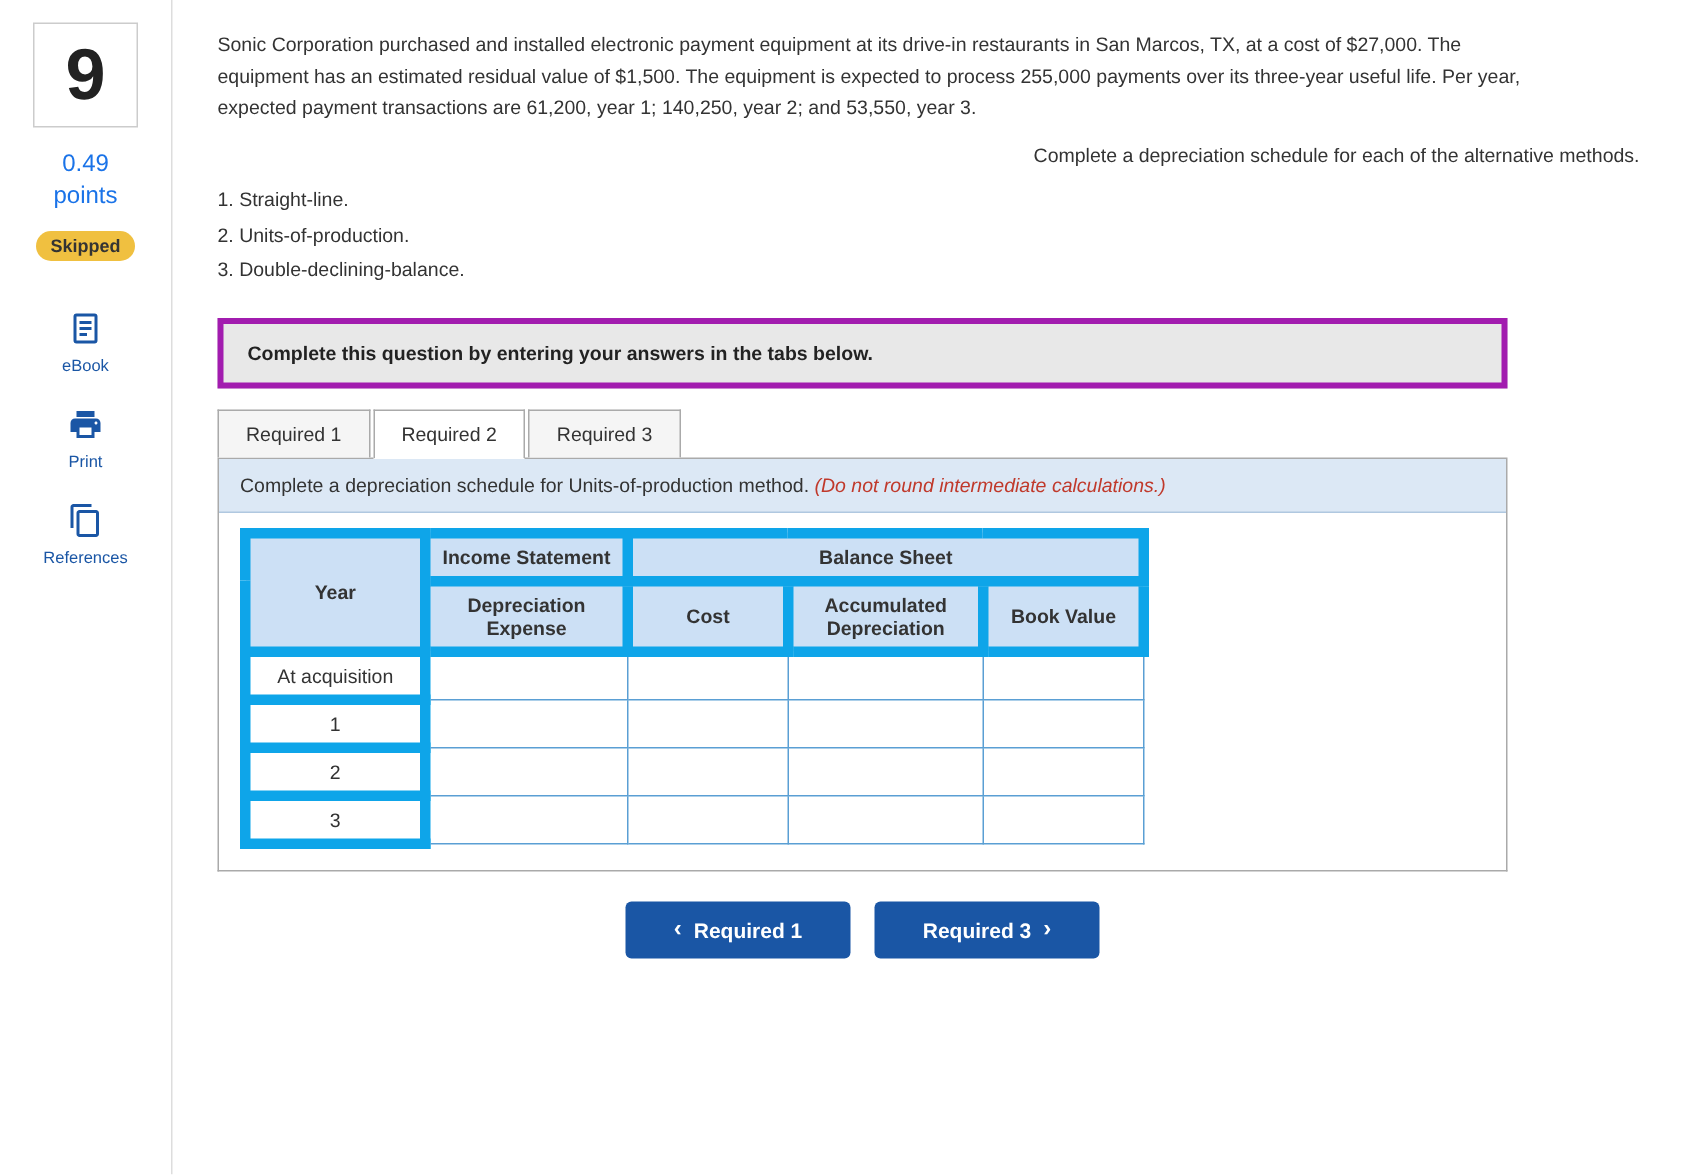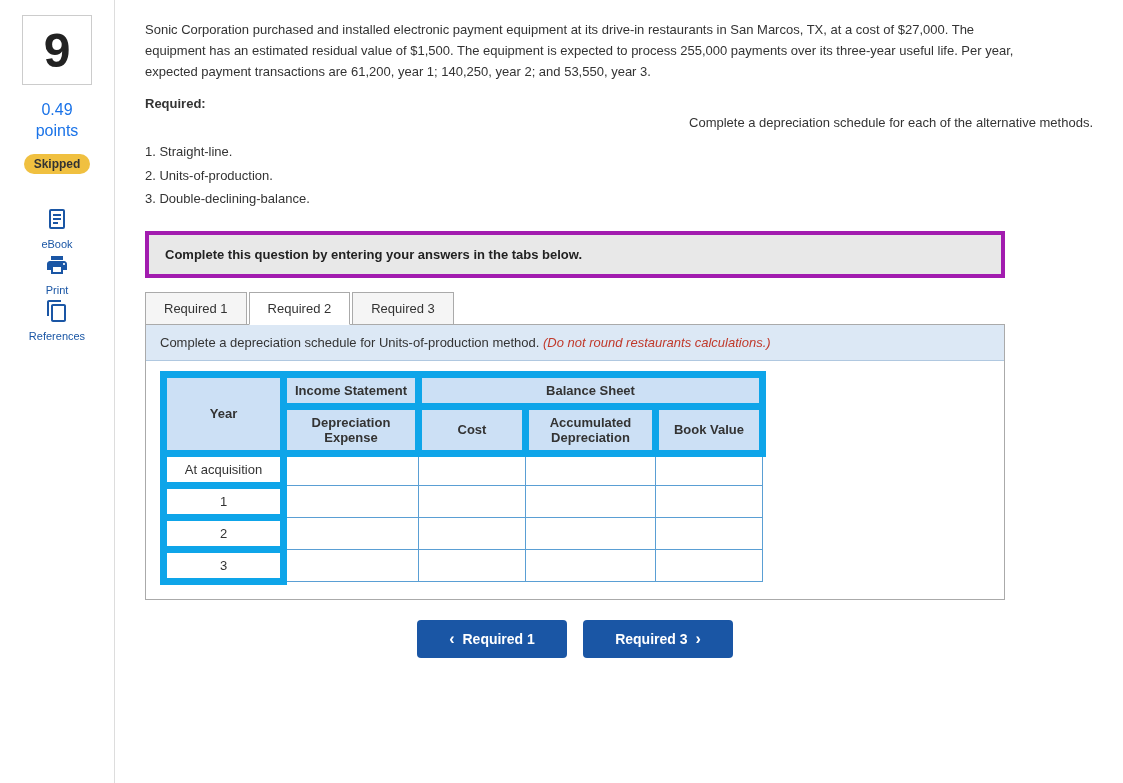--- a/index.html
+++ b/index.html
@@ -42,20 +42,21 @@
       border-radius: 12px;
       padding: 3px 10px;
       font-size: 12px;
       font-weight: bold;
       margin-top: 2px;
     }
     .sidebar-tools {
       display: flex;
       flex-direction: column;
       align-items: center;
+      gap: 18px;
       margin-top: 20px;
       width: 100%;
     }
     .sidebar-tool {
       display: flex;
       flex-direction: column;
       align-items: center;
       gap: 4px;
       cursor: pointer;
       color: #1a56a5;
@@ -279,21 +280,20 @@
           </svg>
         </div>
         <span>References</span>
       </div>
     </div>
   </div>
 
   <div class="main-content">
     <p class="problem-text">Sonic Corporation purchased and installed electronic payment equipment at its drive-in restaurants in San Marcos, TX, at a cost of $27,000. The equipment has an estimated residual value of $1,500. The equipment is expected to process 255,000 payments over its three-year useful life. Per year, expected payment transactions are 61,200, year 1; 140,250, year 2; and 53,550, year 3.</p>
 
-    <p class="required-label">Required:</p>
     <p class="required-desc">Complete a depreciation schedule for each of the alternative methods.</p>
 
     <ul class="methods-list">
       <li><span>1. Straight-line.</span></li>
       <li><span>2. Units-of-production.</span></li>
       <li><span>3. Double-declining-balance.</span></li>
     </ul>
 
     <div class="instruction-box">
       <span>Complete this question by entering your answers in the tabs below.</span>
@@ -307,21 +307,21 @@
         <span>Required 2</span>
       </div>
       <div class="tab">
         <span>Required 3</span>
       </div>
     </div>
 
     <div class="tab-content">
       <div class="tab-instruction">
         <span>Complete a depreciation schedule for Units-of-production method.</span>
-        <span class="warning-text"> (Do not round restaurants calculations.)</span>
+        <span class="warning-text"> (Do not round intermediate calculations.)</span>
       </div>
 
       <div class="table-wrapper">
         <table class="depreciation-table">
           <thead>
             <tr>
               <th rowspan="2" class="year-col">Year</th>
               <th class="dep-exp-col">Income Statement</th>
               <th colspan="3">Balance Sheet</th>
             </tr>

